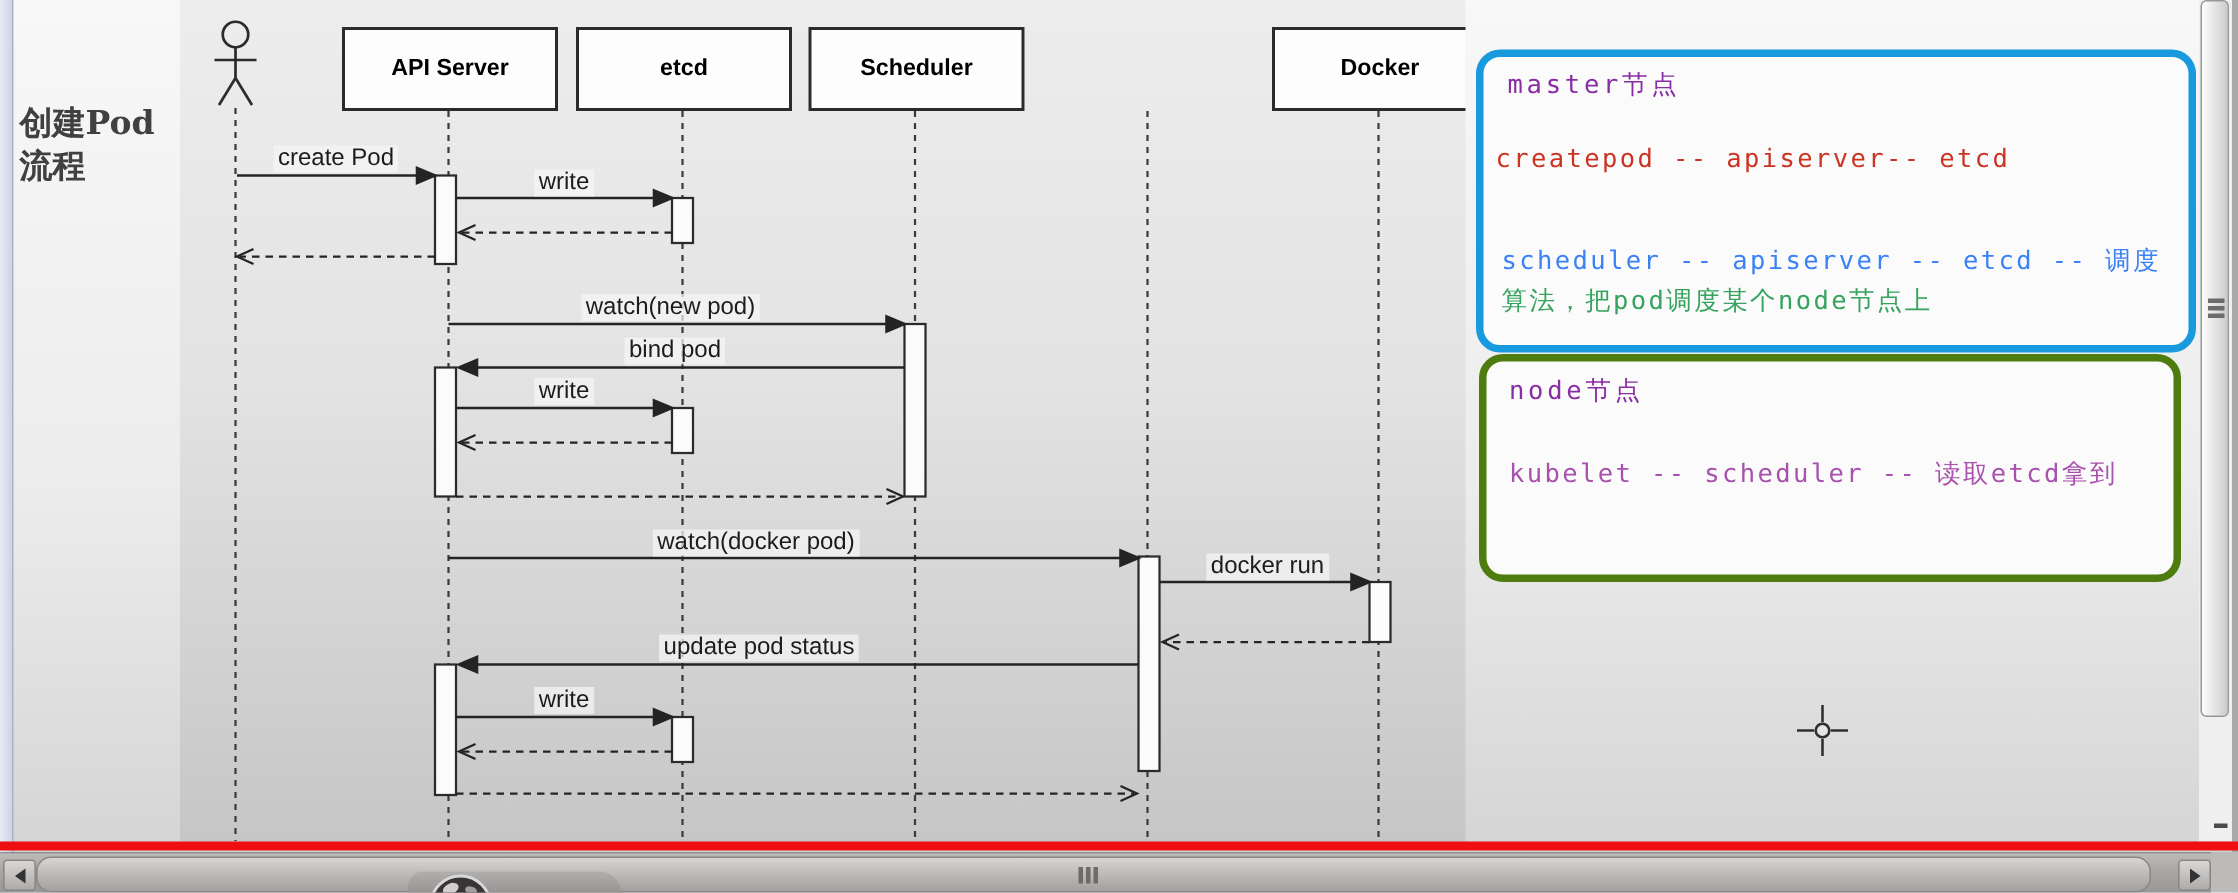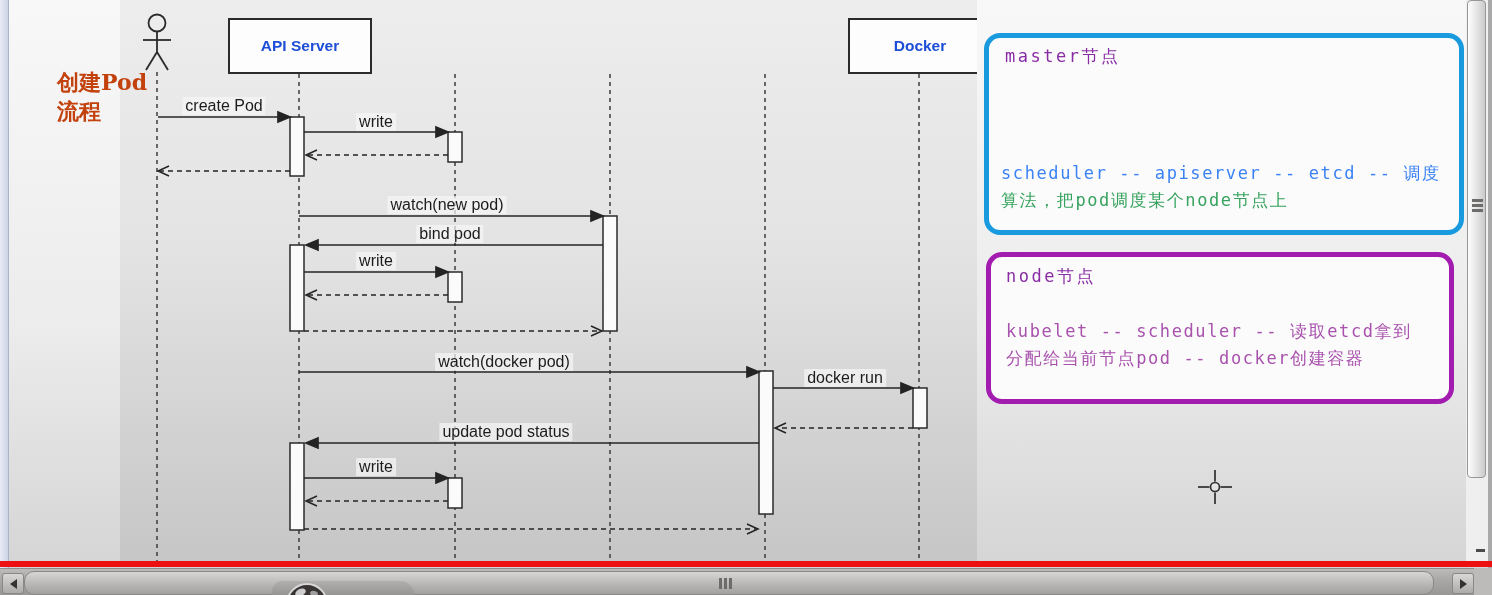--- a/index.html
+++ b/index.html
@@ -9,42 +9,42 @@
     font-family:"Liberation Sans",sans-serif;
   }
   
   .left-strip{position:absolute;left:0;top:0;width:8px;height:595px;
     background:linear-gradient(90deg,#e7ebf5,#ccd3e4);border-right:1px solid #aab3c8;z-index:2;}
   .right-strip{position:absolute;left:1488px;top:0;width:4px;height:595px;background:#a9a9a9;z-index:2;}
   .red-line{position:absolute;left:0;top:561px;width:1492px;height:6px;background:#ee1010;z-index:6;}
 
   
   .left-title{position:absolute;left:13px;top:68px;z-index:3;
-    font-family:"DejaVu Serif",serif;font-weight:700;font-size:22px;line-height:29px;color:#c2410c;margin-left:44px;}
+    font-family:"DejaVu Serif",serif;font-weight:700;font-size:22px;line-height:29px;color:#404040;}
 
   
   .diagram{position:absolute;left:120px;top:0;width:857px;height:561px;overflow:hidden;z-index:1;
     background:linear-gradient(180deg,#ededed 0%,#e3e3e3 45%,#c6c6c6 100%);}
   .diagram svg{position:absolute;left:0;top:0;}
   .pbox{position:absolute;top:18px;height:52px;border:2px solid #2b2b2b;background:#fdfdfd;
     display:flex;align-items:center;justify-content:center;
-    font-size:15.5px;font-weight:600;color:#1d4ed8;}
+    font-size:15.5px;font-weight:600;color:#000000;}
   .pbox.p-api{left:108px;width:140px;}
   .pbox.p-etcd{left:264px;width:140px;}
   .pbox.p-sched{left:419px;width:140px;}
   .pbox.p-kub{left:574px;width:140px;}
   .pbox.p-docker{left:728px;width:140px;}
   .msg-label{position:absolute;transform:translateX(-50%);white-space:nowrap;
     font-size:16px;font-weight:500;color:#1c1c1c;background:rgba(245,245,245,.72);padding:0 3px;}
 
   
   .note{position:absolute;background:#fbfbfb;border-radius:16px;z-index:3;
     font-family:"DejaVu Sans Mono",monospace;font-weight:400;}
   .note-master{left:984px;top:33px;width:470px;height:192px;border:5px solid #1a9ade;}
-  .note-node{left:986px;top:252px;width:458px;height:142px;border:5px solid #a21caf;}
+  .note-node{left:986px;top:236px;width:458px;height:142px;border:5px solid #4d7c0f;}
   .note .nline{position:absolute;white-space:nowrap;font-size:17px;letter-spacing:1.6px;}
   .note .ntitle{letter-spacing:2.5px;}
   .nm-title{left:16px;top:7px;color:#8a2da5;}
   .nm-red{left:8px;top:58px;color:#cb3423;}
   .nm-green1{left:12px;top:124px;color:#3b82f6;}
   .nm-green2{left:12px;top:151px;color:#36a35e;}
   .nn-title{left:15px;top:8px;color:#8a2da5;}
   .nn-l1{left:15px;top:63px;color:#a851ad;}
   .nn-l2{left:15px;top:90px;color:#a851ad;}
 
@@ -188,45 +188,51 @@
       <g>
           <line x1="184" y1="529" x2="636" y2="529" stroke-dasharray="5 4"></line>
           <path d="M627 524 L638 529 L627 534"></path>
         </g>
     </g>
   </svg>
 
   <div class="pbox p-api">
       <span>API Server</span>
     </div>
+  <div class="pbox p-etcd">
+      <span>etcd</span>
+    </div>
+  <div class="pbox p-sched">
+      <span>Scheduler</span>
+    </div>
   <div class="pbox p-docker">
       <span>Docker</span>
     </div>
 
   <span class="msg-label" style="left:104px;top:97px;">create Pod</span>
   <span class="msg-label" style="left:256px;top:113px;">write</span>
   <span class="msg-label" style="left:327px;top:196px;">watch(new pod)</span>
   <span class="msg-label" style="left:330px;top:225px;">bind pod</span>
   <span class="msg-label" style="left:256px;top:252px;">write</span>
   <span class="msg-label" style="left:384px;top:353px;">watch(docker pod)</span>
   <span class="msg-label" style="left:725px;top:369px;">docker run</span>
   <span class="msg-label" style="left:386px;top:423px;">update pod status</span>
   <span class="msg-label" style="left:256px;top:458px;">write</span>
 </div>
 
 <div class="note note-master">
   <div class="nline ntitle nm-title">master节点</div>
+  <div class="nline nm-red">createpod -- apiserver-- etcd</div>
   <div class="nline nm-green1">scheduler -- apiserver -- etcd -- 调度</div>
   <div class="nline nm-green2">算法，把pod调度某个node节点上</div>
 </div>
 
 <div class="note note-node">
   <div class="nline ntitle nn-title">node节点</div>
   <div class="nline nn-l1">kubelet -- scheduler -- 读取etcd拿到</div>
-  <div class="nline nn-l2">分配给当前节点pod -- docker创建容器</div>
 </div>
 
 <svg class="crosshair" width="36" height="36" viewBox="0 0 36 36">
   <g stroke="#2f2f2f" stroke-width="1.7" fill="none">
     <path d="M18 1 V12.5"></path>
       <path d="M18 23.5 V35"></path>
     <path d="M1 18 H12.5"></path>
       <path d="M23.5 18 H35"></path>
     <circle cx="18" cy="18" r="4.5" fill="rgba(235,235,235,0.55)"></circle>
   </g>

